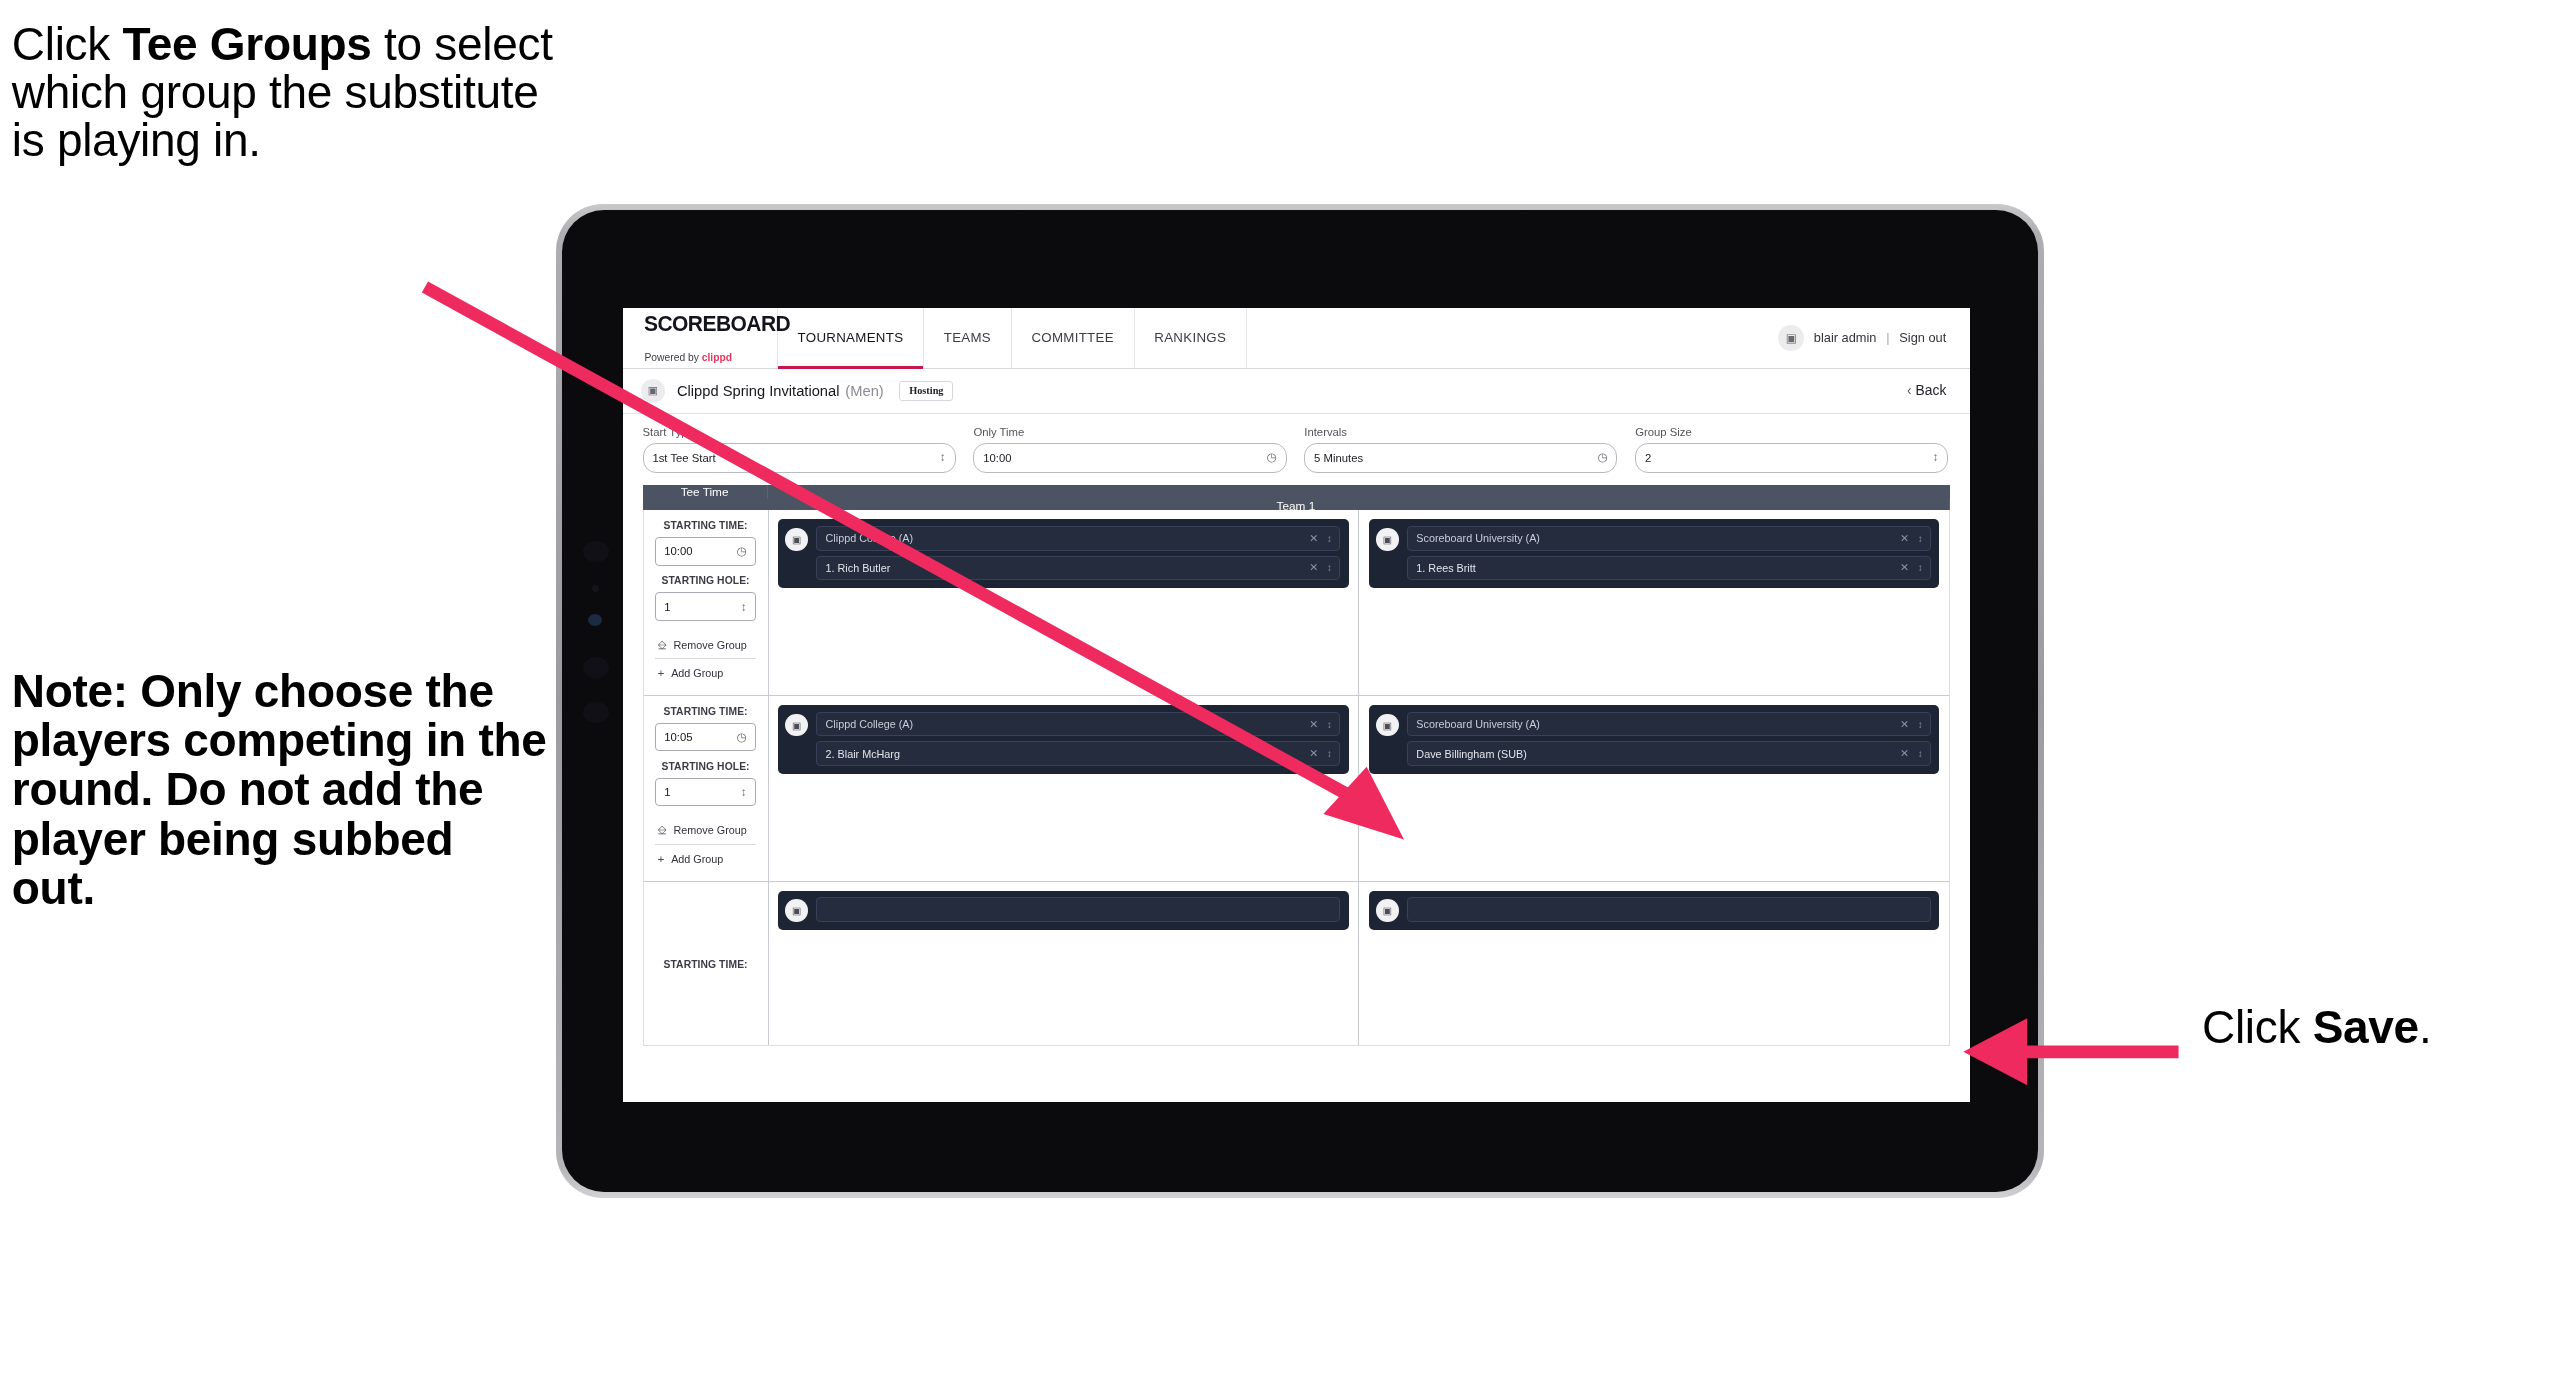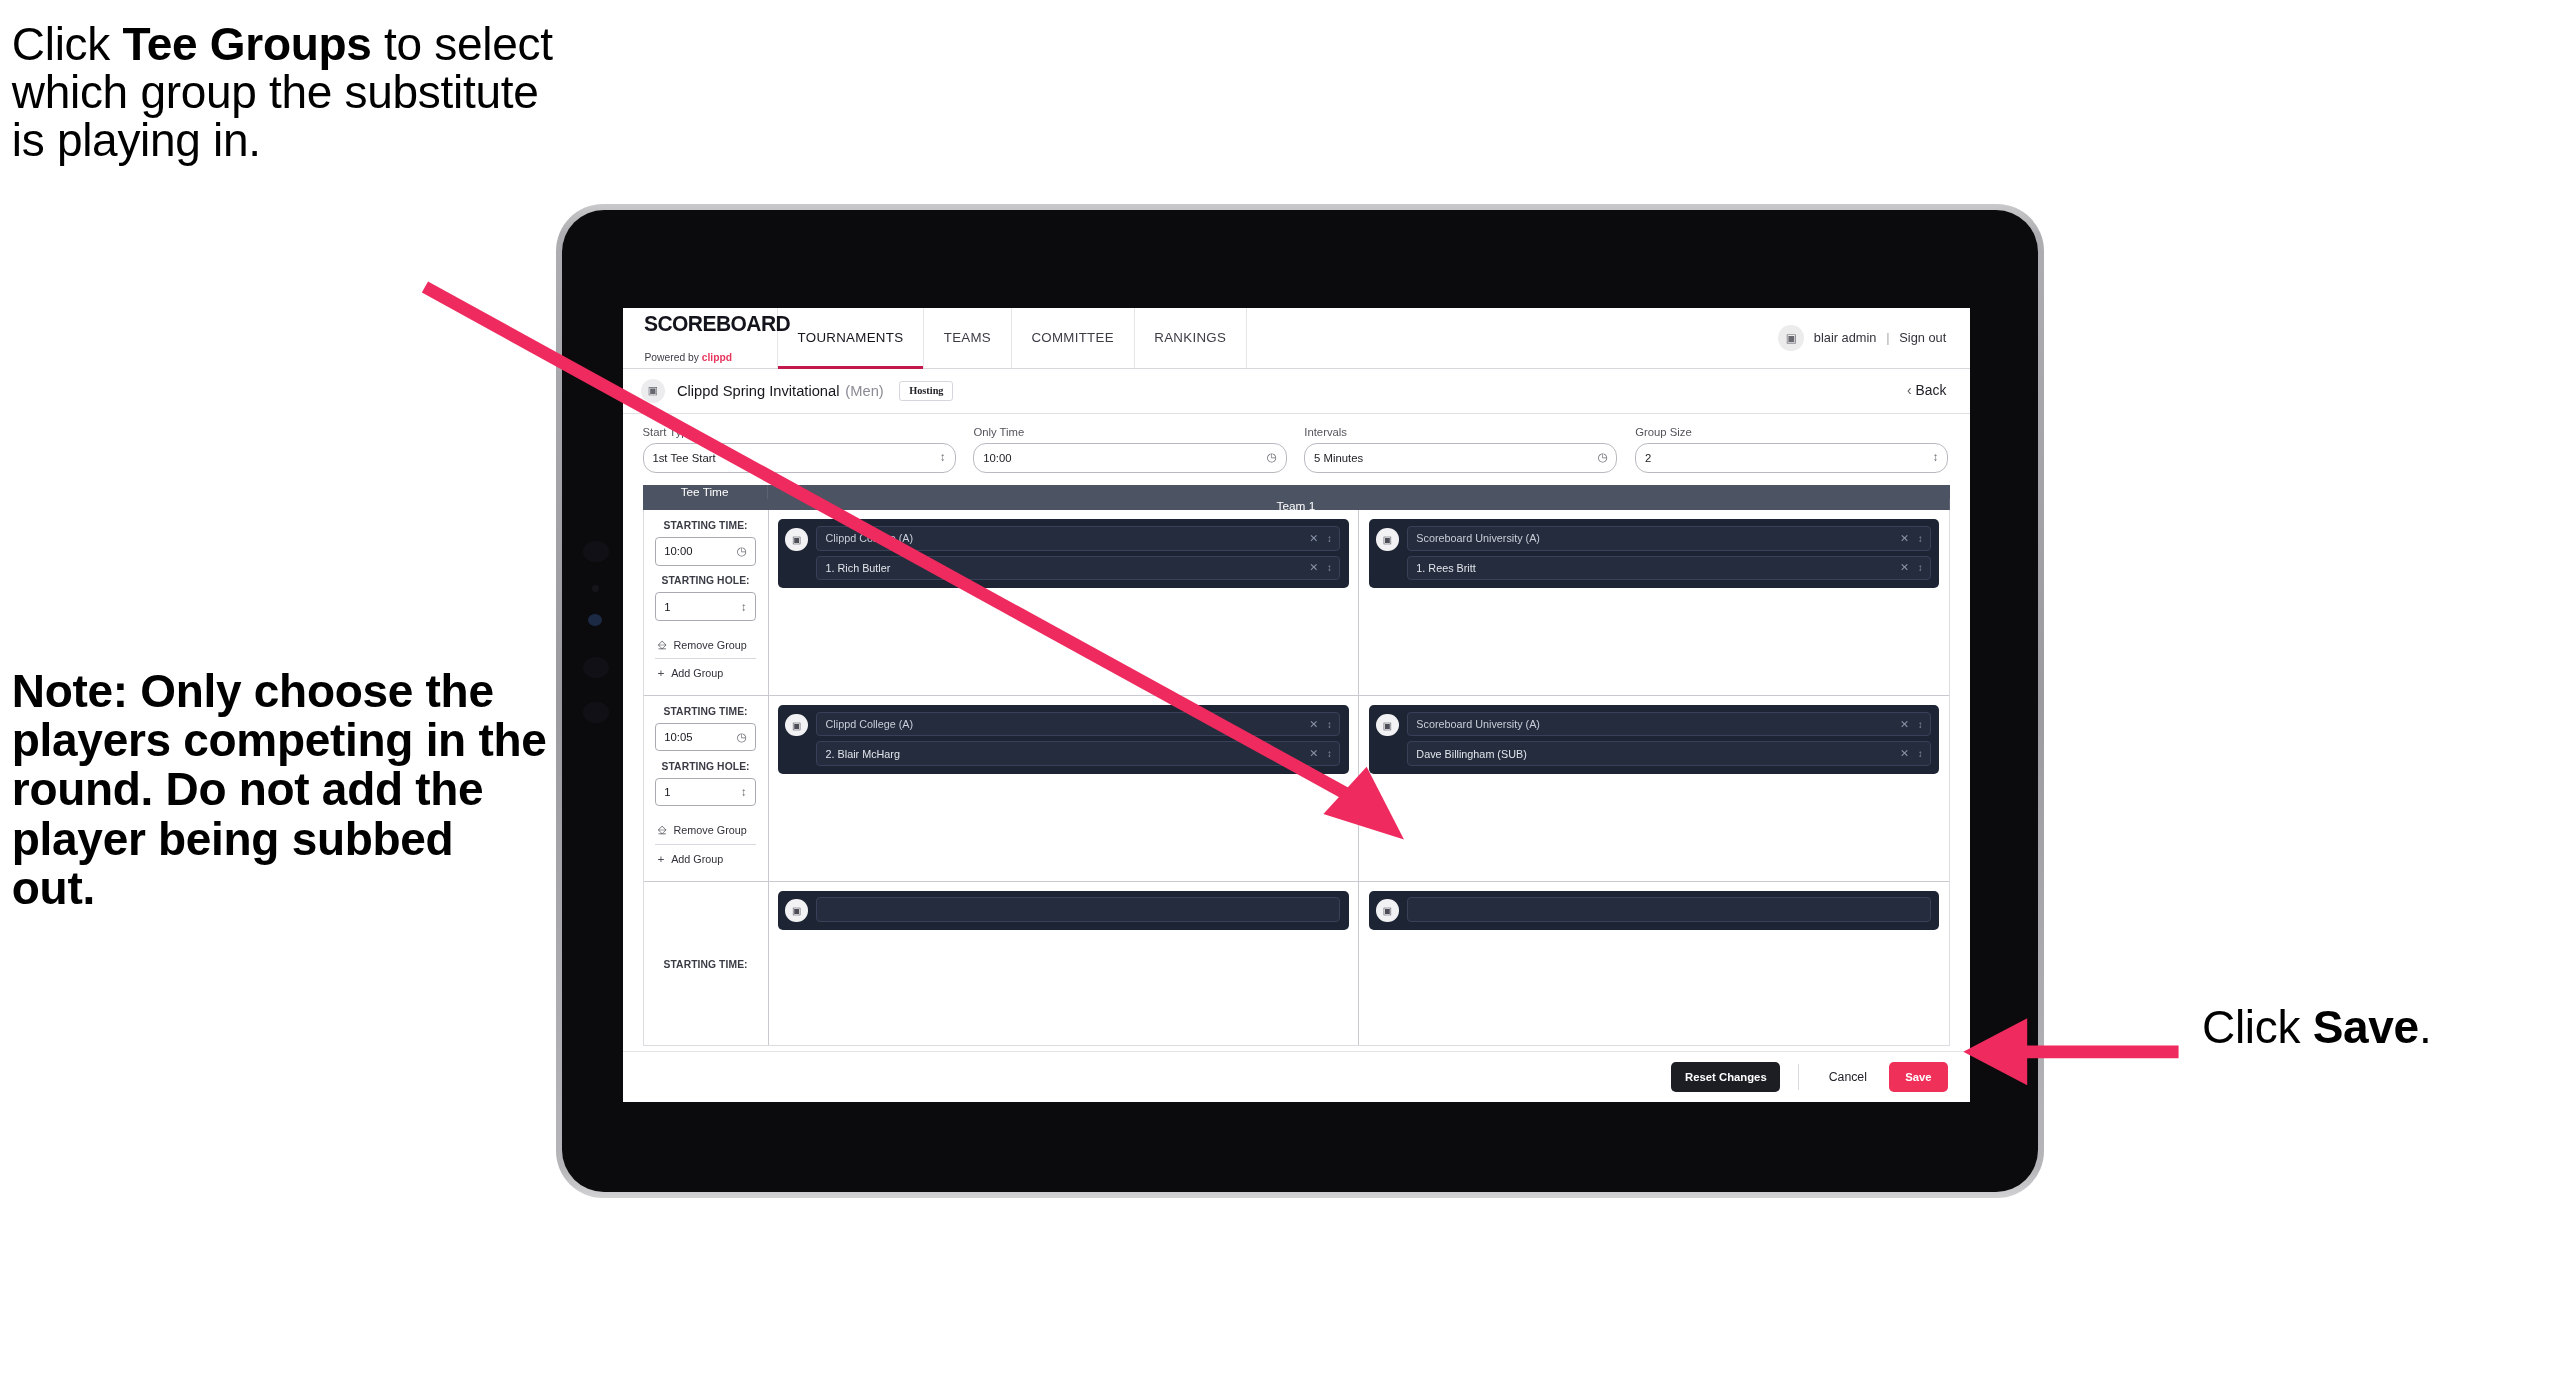--- a/index.html
+++ b/index.html
@@ -440,26 +440,20 @@
                 <div class="team-avatar">▣</div>
                 <div class="card-rows">
                     <div class="entry"></div>
                   </div>
               </div>
             </div>
           </div>
 
         </div>
 
-        <div id="app-footer">
-          <button id="btn-reset">Reset Changes</button>
-          <div class="footer-div"></div>
-          <button id="btn-cancel">Cancel</button>
-          <button id="btn-save">Save</button>
-        </div>
 
       </div>
     </div>
   </div>
 
   <svg class="arrow-svg" viewBox="0 0 2620 1409">
     <g>
       <line x1="432" y1="292" x2="1392" y2="820" stroke="#ee2a5e" stroke-width="13"></line>
       <polygon points="1428,854 1346,828 1390,780" fill="#ee2a5e"></polygon>
     </g>

